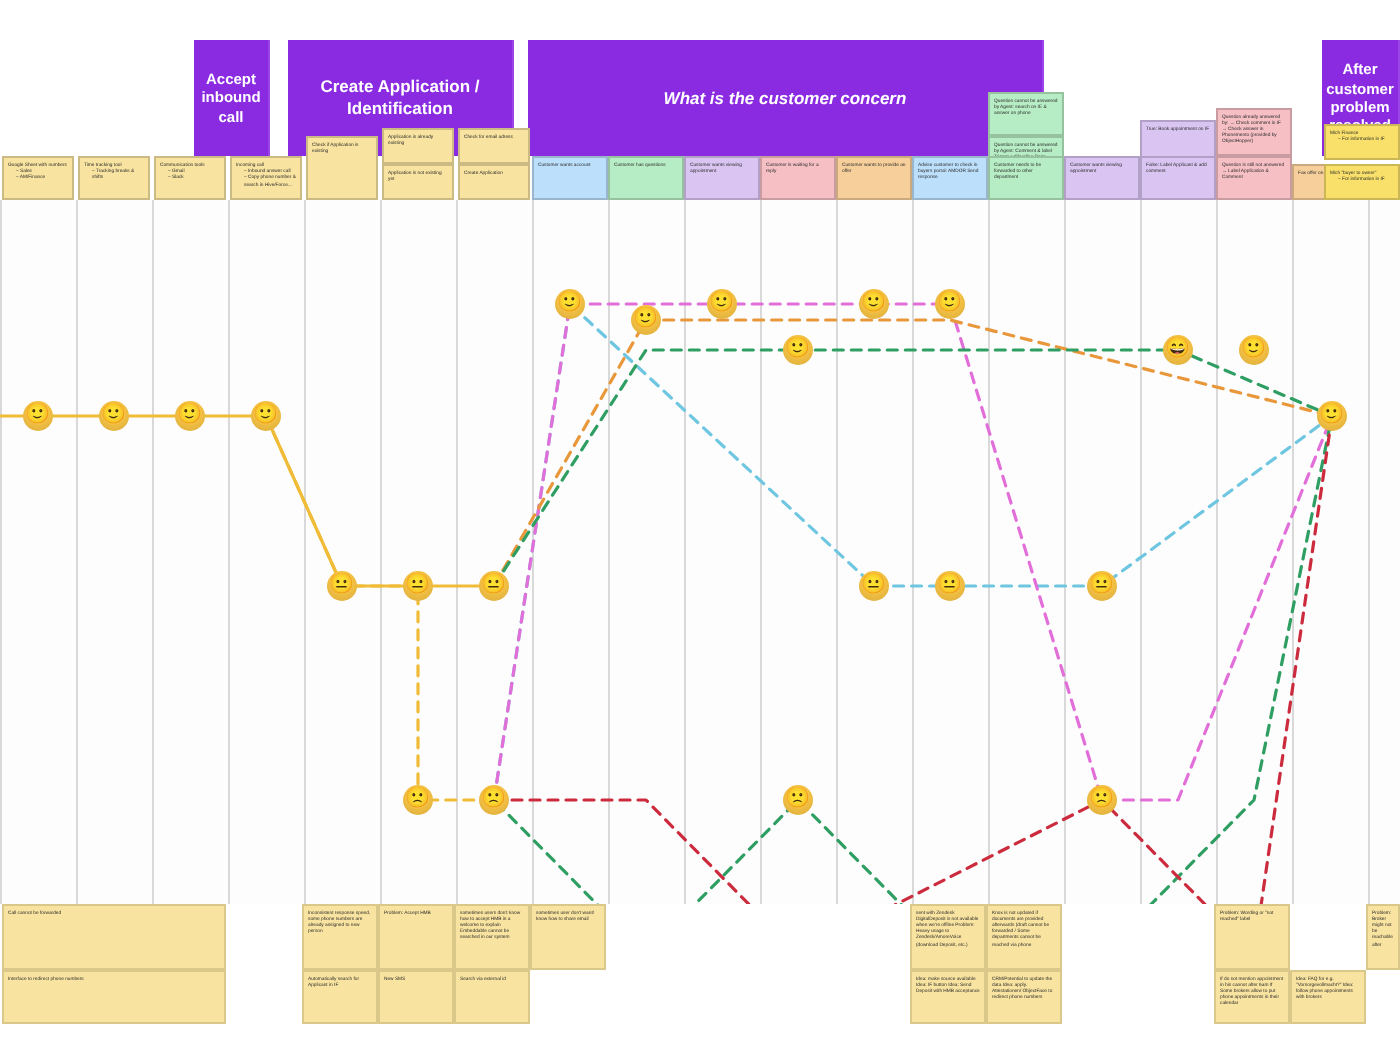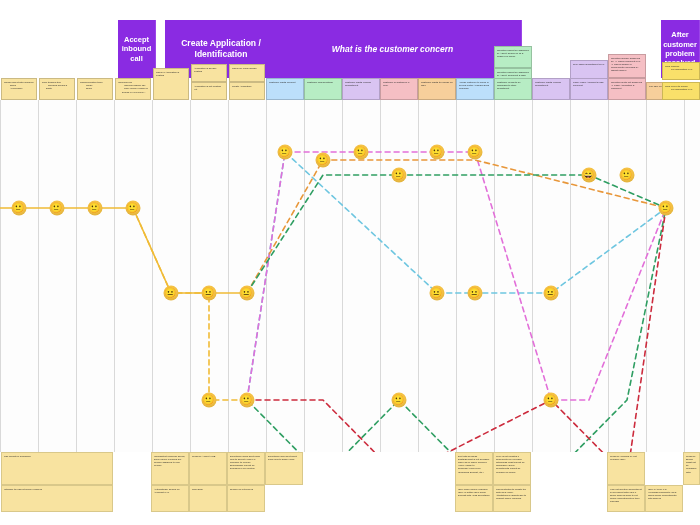--- a/index.html
+++ b/index.html
@@ -72,22 +72,22 @@
   }
   .emo.angry { background: #c9184a; }
   .emo span { transform: translateY(-0.5px); }
 </style>
 </head>
 <body>
 
 <div id="board">
 
   <div class="phase-row">
-      <div class="phase narrow" style="left: 118px; width: 38px; text-align: center;">Accept inbound call</div>
-      <div class="phase" style="left: 165px; width: 113px;">Create Application / Identification</div>
+      <div class="phase narrow" style="left: 97px; width: 38px; text-align: center;">Accept inbound call</div>
+      <div class="phase" style="left: 144px; width: 113px;">Create Application / Identification</div>
       <div class="phase" style="left: 264px; width: 258px; font-style: italic;">What is the customer concern</div>
       <div class="phase narrow" style="left: 661px; width: 39px;">After customer problem resolved</div>
     </div>
   <div class="cards-row">
       <div class="card" style="left: 1px; top: 0px; width: 36px; height: 22px; background: rgb(248, 227, 160);">
         <span class="hd">Google Sheet with numbers</span>
         <ul>
           <li>Sales</li>
           <li>AM/Finance</li>
         </ul>

